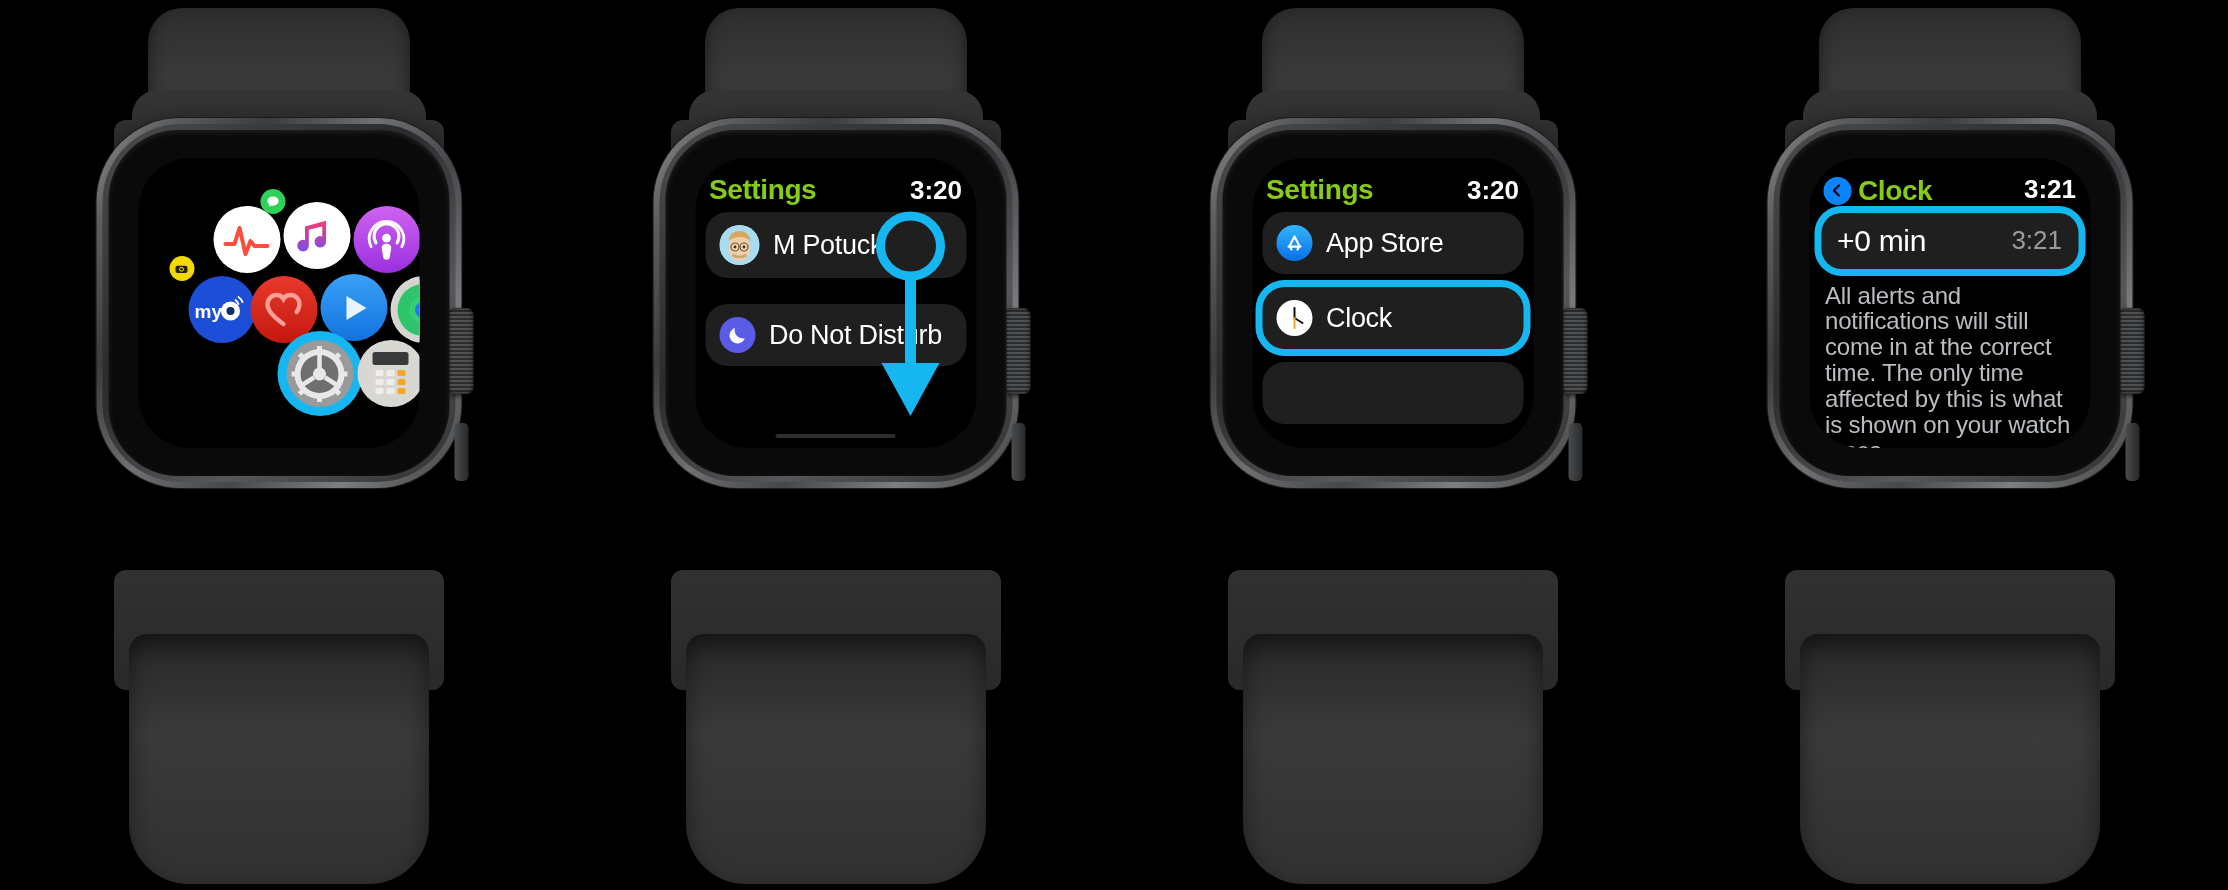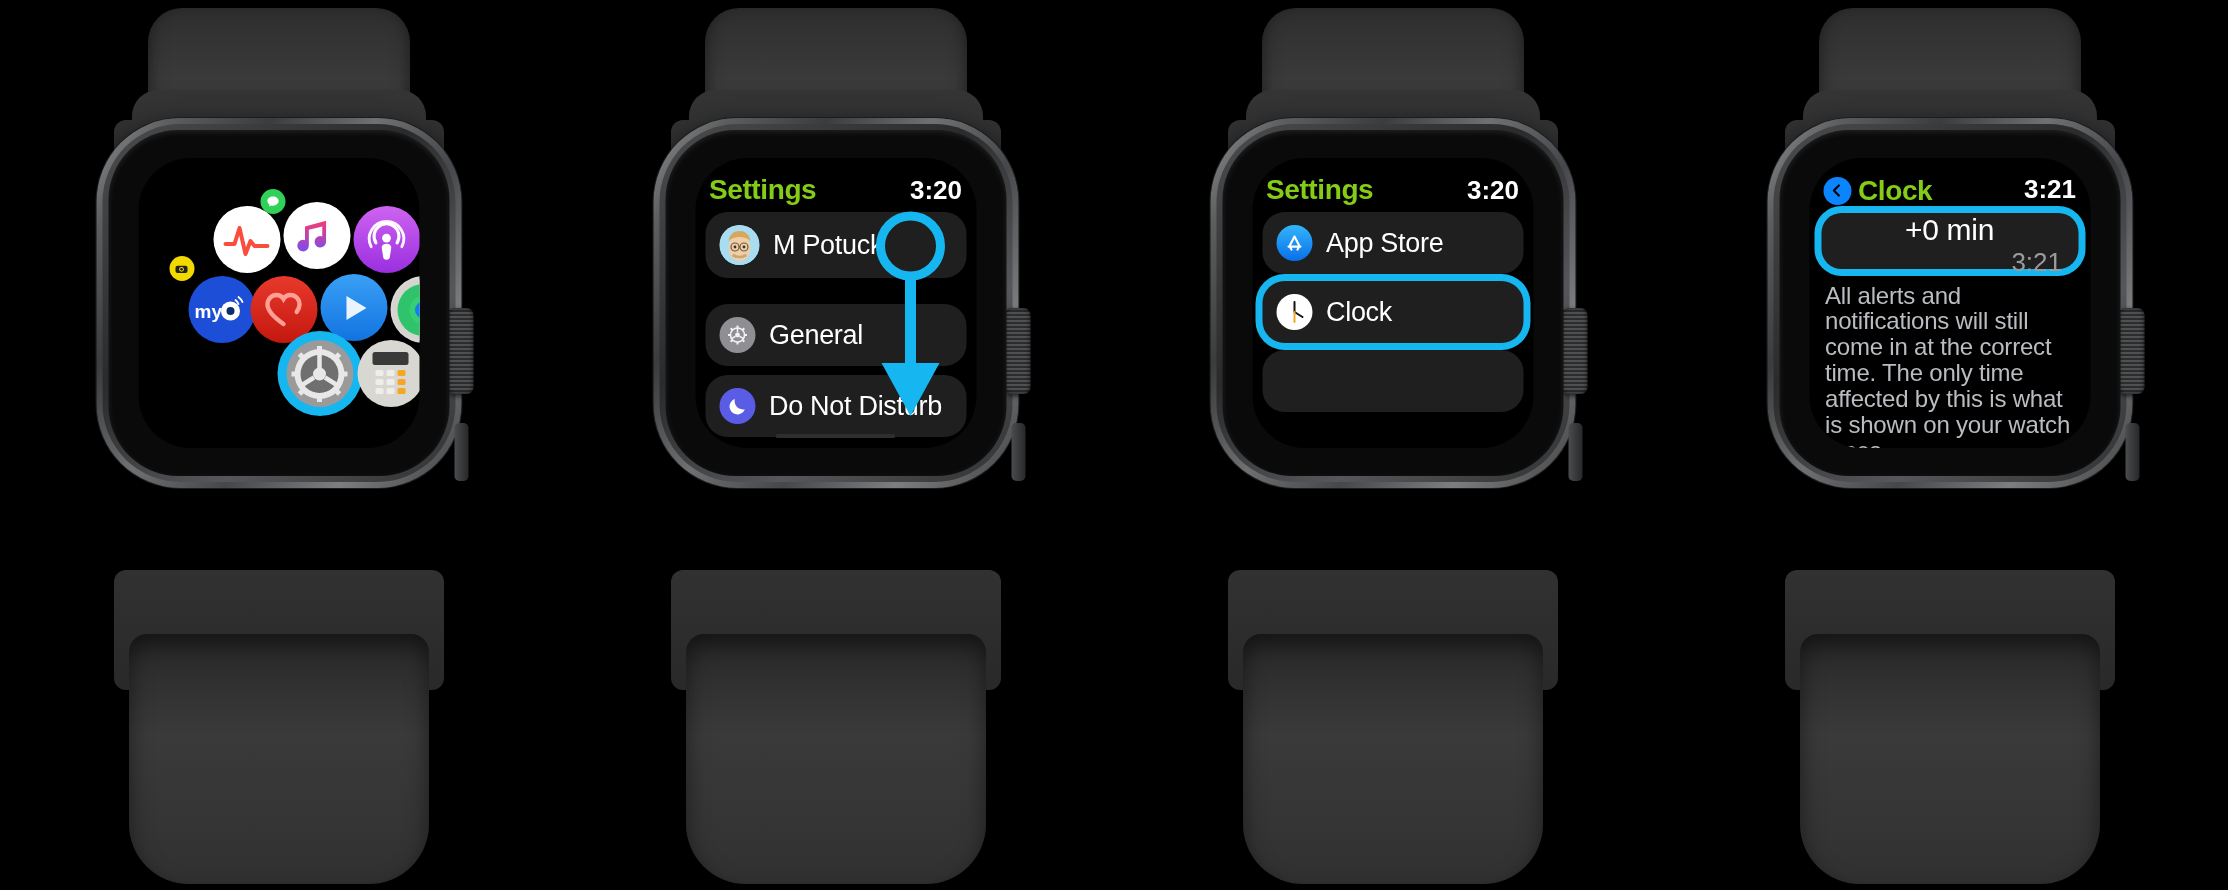--- a/index.html
+++ b/index.html
@@ -56,21 +56,21 @@
 
   .rows{padding:0 10px;display:flex;flex-direction:column;gap:9px;}
   .row{background:#1f1f1f;border-radius:22px;height:62px;display:flex;align-items:center;
      gap:14px;padding:0 14px;position:relative;}
   .row.hl{box-shadow:0 0 0 7px #16b6f0;border-radius:22px;}
   .row .ico{width:36px;height:36px;border-radius:50%;flex:none;display:flex;
      align-items:center;justify-content:center;overflow:hidden;}
   .row .lbl{color:#fff;font-size:27px;white-space:nowrap;letter-spacing:-.3px;}
 
   .chip{background:#1f1f1f;border-radius:20px;height:56px;display:flex;align-items:center;
-     padding:0 16px;margin:0 12px;box-shadow:0 0 0 7px #16b6f0;flex-direction:column;}
+     padding:0 16px;margin:0 12px;box-shadow:0 0 0 7px #16b6f0;}
   .chip .v{color:#fff;font-size:30px;letter-spacing:-.3px;}
   .chip .t{margin-left:auto;color:#9b9b9f;font-size:26px;}
   .desc{color:#b9bcc0;font-size:24px;line-height:1.08;padding:14px 16px 0 16px;letter-spacing:-.2px;}
 
   .scroll-hint{position:absolute;left:50%;transform:translateX(-50%);bottom:10px;width:120px;
      height:4px;border-radius:2px;background:#2e2e2e;}
 
   
   .anno{position:absolute;left:0;top:0;pointer-events:none;}
 </style>
@@ -225,36 +225,20 @@
                   <path d="M19.5 22h1" stroke="#6b5a42" stroke-width="1.2"></path>
                   <circle cx="15.5" cy="22" r="1.4" fill="#3b2f22"></circle>
                     <circle cx="24.5" cy="22" r="1.4" fill="#3b2f22"></circle>
                   <path d="M13 30q7 4 14 0" stroke="#c9a877" stroke-width="2.6" fill="none"></path>
                 </svg>
               </span>
               <span class="lbl">M Potuck</span>
             </div>
             <div style="height:8px"></div>
             <div class="row">
-              <span class="ico" style="background:#8e8e93;">
-                <svg width="24" height="24" viewBox="0 0 24 24">
-                  <circle cx="12" cy="12" r="10" fill="#8e8e93"></circle>
-                  <g stroke="#f2f2f2" stroke-width="2">
-                      <path d="M12 2.5v3M12 18.5v3M2.5 12h3M18.5 12h3M5.2 5.2l2.1 2.1M16.7 16.7l2.1 2.1M18.8 5.2l-2.1 2.1M7.3 16.7l-2.1 2.1"></path>
-                    </g>
-                  <circle cx="12" cy="12" r="7" fill="#8e8e93" stroke="#f2f2f2" stroke-width="1.6"></circle>
-                  <circle cx="12" cy="12" r="2.4" fill="#f2f2f2"></circle>
-                  <g stroke="#f2f2f2" stroke-width="1.6">
-                      <path d="M12 9.6V5M14 13.2l4 2.4M10 13.2l-4 2.4"></path>
-                    </g>
-                </svg>
-              </span>
-              <span class="lbl">General</span>
-            </div>
-            <div class="row">
               <span class="ico" style="background:#5a5ce6;">
                 <svg width="22" height="22" viewBox="0 0 24 24">
                     <path d="M20 15.5A9 9 0 019.2 4.4 8.6 8.6 0 1020 15.5z" fill="#fff"></path>
                   </svg>
               </span>
               <span class="lbl">Do Not Disturb</span>
             </div>
           </div>
           <div class="scroll-hint"></div>
 
@@ -276,21 +260,21 @@
     <div class="case">
       <div class="case-inner"></div>
       <div class="crown"></div>
       <div class="sidebtn"></div>
       <div class="bezel">
         <div class="screen">
           <div class="statusbar">
             <div class="sb-title">Settings</div>
             <div class="sb-time">3:20</div>
           </div>
-          <div class="rows" style="gap:7px;justify-content:space-between;">
+          <div class="rows" style="gap:13px;justify-content:space-between;">
             <div class="row">
               <span class="ico" style="background:linear-gradient(180deg,#33b5fb,#0a6fe8);">
                 <svg width="24" height="24" viewBox="0 0 24 24">
                     <path d="M12 5.5l-4.8 9.2M12 5.5l4.8 9.2M6 15.6h12M9 18.6l-1.4-2.6M15 18.6l1.4-2.6" stroke="#fff" stroke-width="2.1" fill="none" stroke-linecap="round"></path>
                   </svg>
               </span>
               <span class="lbl">App Store</span>
             </div>
             <div class="row hl">
               <span class="ico" style="background:#fff;">

